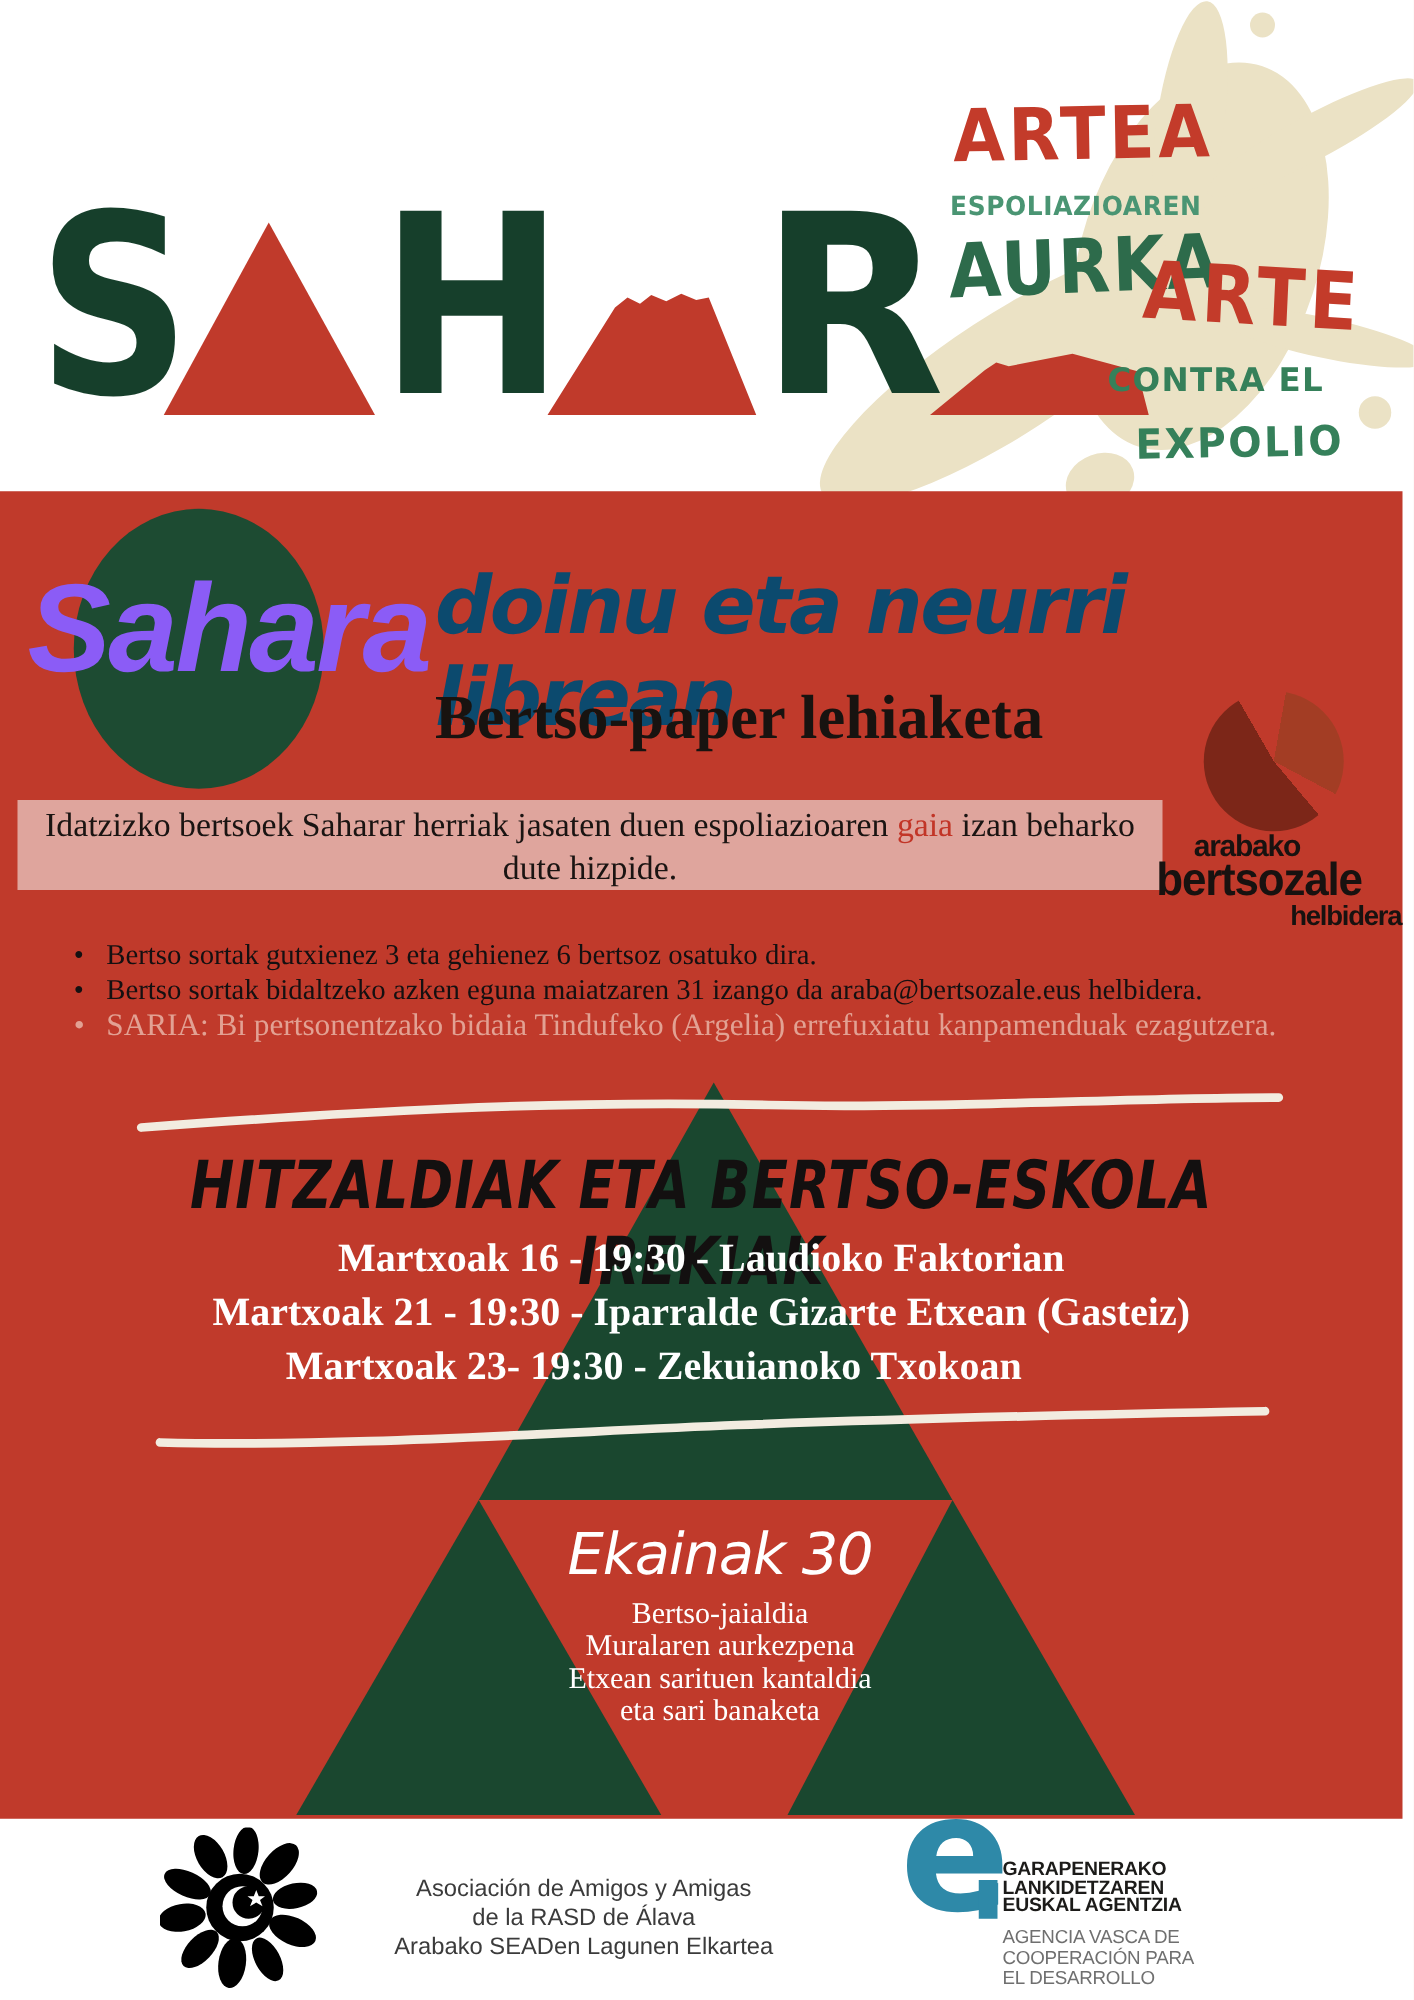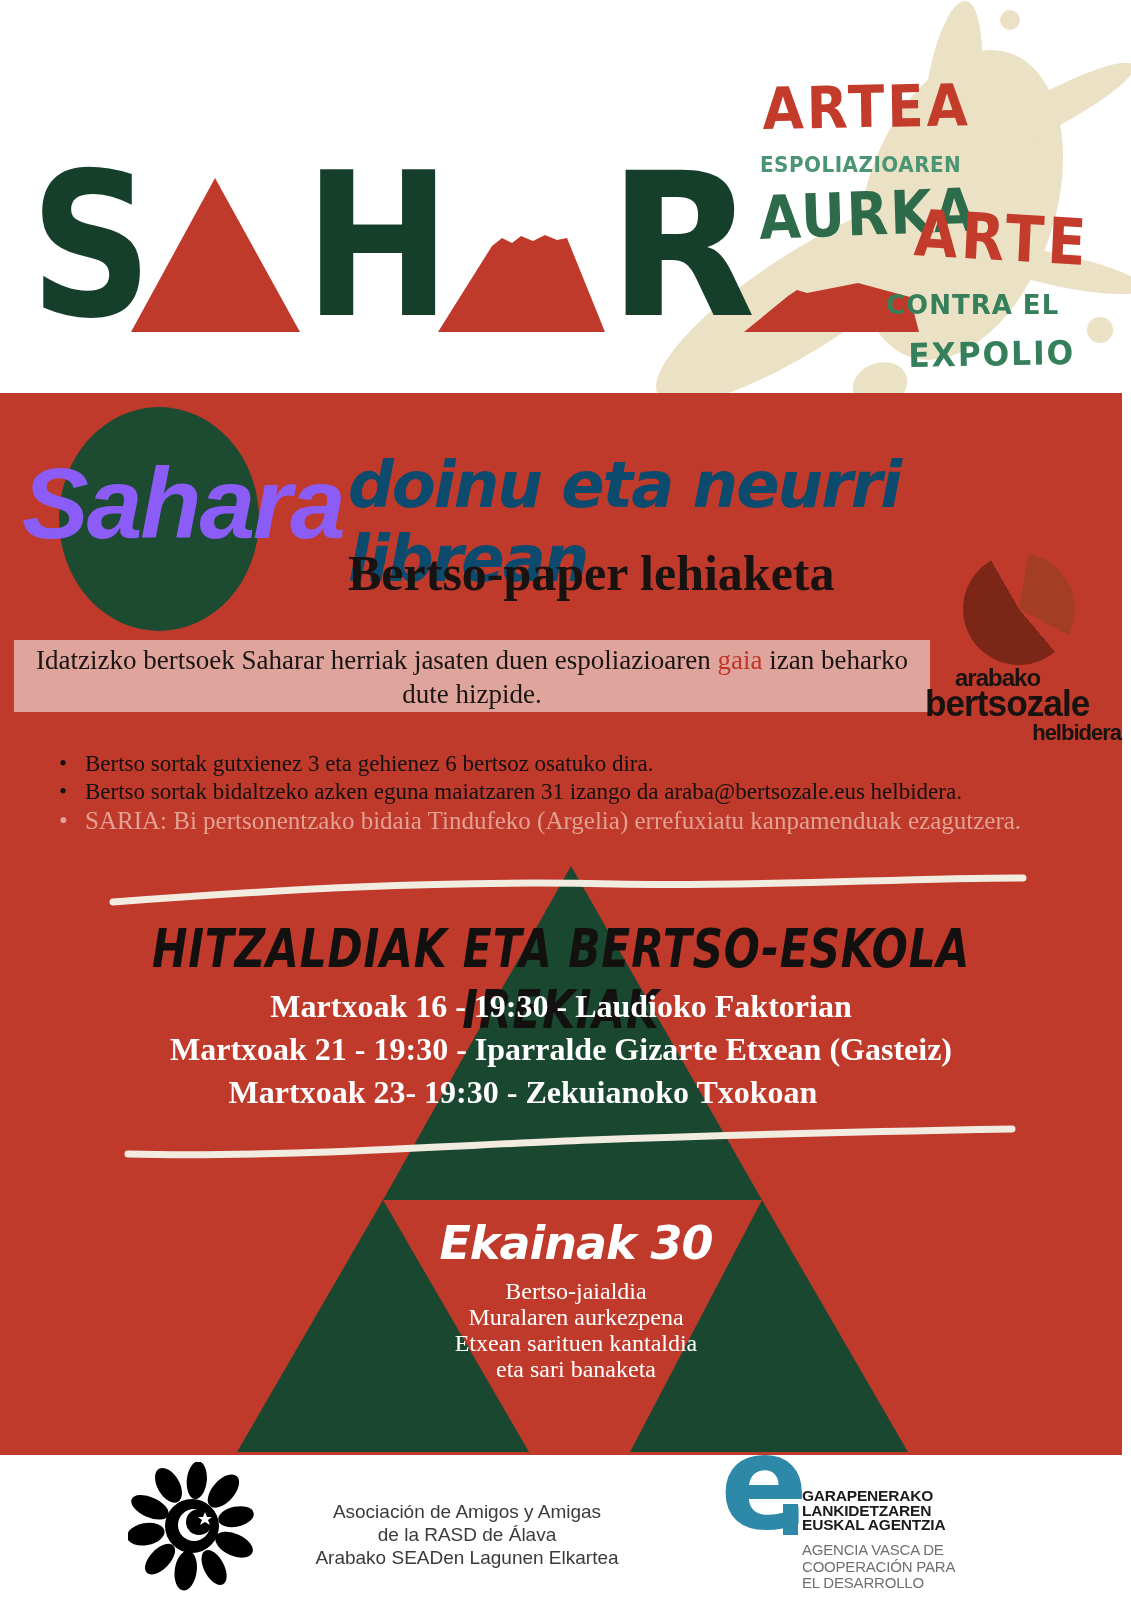--- a/index.html
+++ b/index.html
@@ -49,21 +49,21 @@
                  font-family:"DejaVu Sans",sans-serif;font-weight:bold;font-style:italic;
                  font-size:53px;color:#131010;transform:scaleX(0.8);letter-spacing:1px;}
   .event-line{left:0;width:1122px;text-align:center;color:#ffffff;
               font-family:"Liberation Serif",serif;font-weight:bold;font-size:32px;}
   #event-0{top:988px;text-align:center;}
   #event-1{top:1031px;}
   #event-2{top:1074px;transform:translateX(-38px);}
 
   
   #finale{left:416px;top:1216px;width:320px;text-align:center;color:#ffffff;}
-  #finale-date{font-family:"DejaVu Sans",sans-serif;font-weight:bold;font-style:italic;
+  #finale-date{font-family:"DejaVu Sans",sans-serif;font-weight:normal;font-style:italic;
                font-size:46px;letter-spacing:-1px;}
   #finale ul{list-style:none;margin:8px 0 0 0;padding:0;
              font-family:"Liberation Serif",serif;font-size:24px;line-height:26px;}
 
   
   #bz-circle{left:963px;top:553px;width:112px;height:112px;border-radius:50%;
              background:conic-gradient(from 0deg, transparent 0 10deg, #a33d24 10deg 118deg,
                         transparent 118deg 140deg, #7c2618 140deg 330deg, transparent 330deg 360deg);}
   .bz-text{position:absolute;font-family:"Liberation Sans",sans-serif;font-weight:bold;color:#181210;
            letter-spacing:-1px;transform-origin:left top;}

